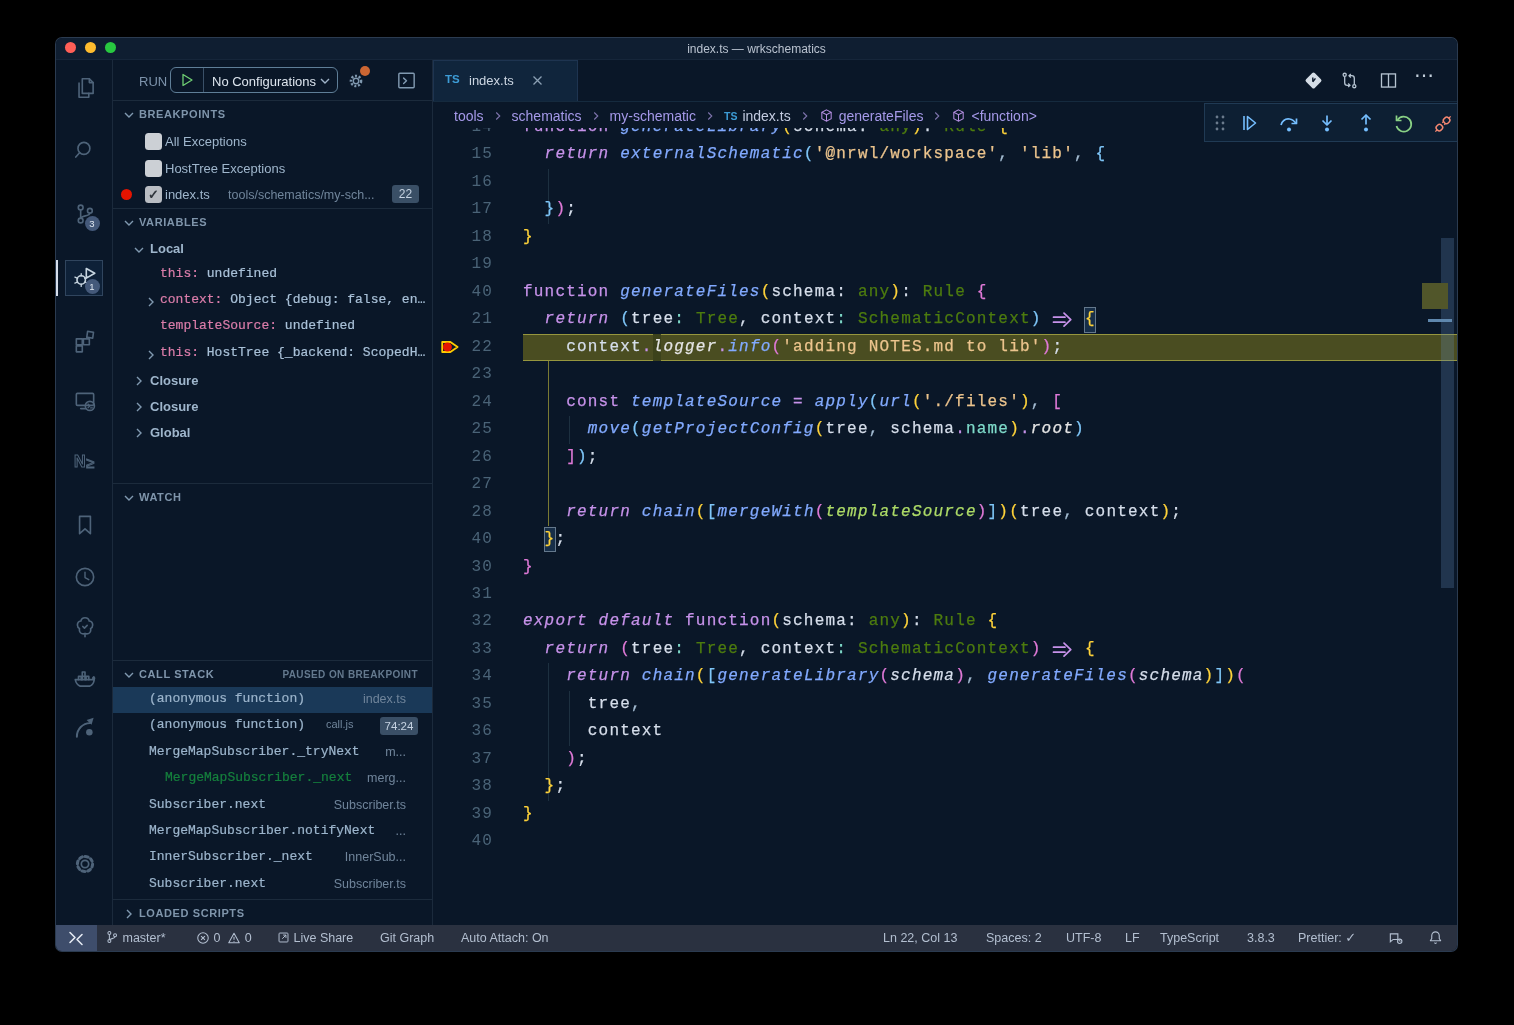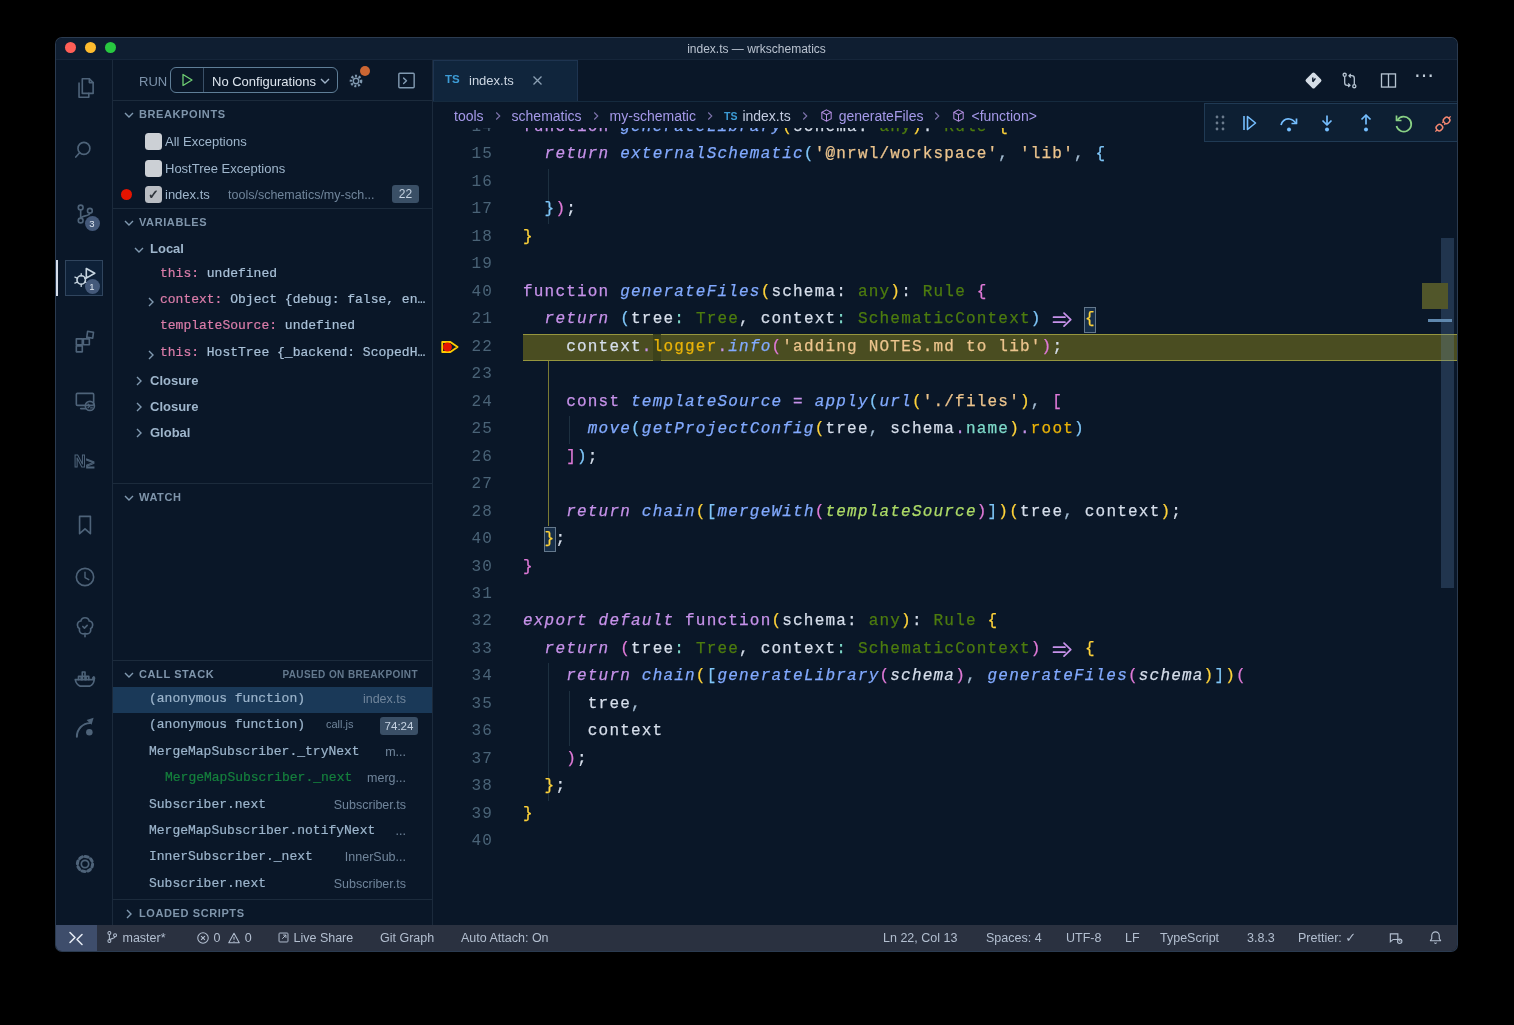--- a/index.html
+++ b/index.html
@@ -20,21 +20,21 @@
 #sbar .pk{color:#db7daa}
 #sbar .dim{color:#70859b}
 .chev{position:absolute;width:16px;height:16px}
 #editor{left:376px;top:22px;width:1025px;height:865px;background:#0a1728;border-left:1px solid #1b2a3c}
 .cl{position:absolute;white-space:pre;-webkit-text-stroke:.25px;font-family:"Liberation Mono",monospace;
   font-size:16px;letter-spacing:1.2px;line-height:27.48px;height:27.48px;color:#d6deeb}
 .ln{position:absolute;font-family:"Liberation Mono",monospace;font-size:16px;
   letter-spacing:1.2px;line-height:27.48px;height:27.48px;color:#4a6377;text-align:right;width:60px}
 .k{color:#c792ea}.ki{color:#c792ea;font-style:italic}.f{color:#82aaff;font-style:italic}
 .s{color:#ecc48d}.g{color:#4d7c0f}.gi{color:#addb67;font-style:italic}
-.t{color:#7fdbca}.ti{color:#eab308;}.w{color:#d6deeb}
+.t{color:#7fdbca}.ti{color:#e5e5e5;font-style:italic}.w{color:#d6deeb}
 .wi{color:#d6deeb;font-style:italic}.p{color:#a5bdd3}
 .Y{color:#ffd33a}.P{color:#e07ad8}.B{color:#7fc6f8}
 #status{left:0;top:887px;width:100%;height:26px;background:#2a3140;color:#b3bfd0;font-size:12.5px}
 #status .it{position:absolute;top:0;height:26px;line-height:26px;white-space:nowrap}
 </style></head>
 <body>
 <div id="win">
     <div class="abs" id="title"></div>
     <div class="abs" id="titletext">index.ts — wrkschematics</div>
     <div class="abs tl" style="left:8.5px;background:#ff5f57"></div>
@@ -394,21 +394,21 @@
           <path d="M8 2.5l6 11H2z" stroke-linejoin="round"></path>
           <path d="M8 6.5v3.5M8 11.5v.7"></path>
         </svg> 0</div>
       <div class="it" style="left:221px"><svg width="13" height="13" viewBox="0 0 16 16" fill="none" stroke="#b3bfd0" stroke-width="1.2" style="vertical-align:-2px">
           <rect x="2.5" y="2.5" width="11" height="11" rx="1"></rect>
           <path d="M6.5 9.5L11 5M7.5 5H11v3.5"></path>
         </svg> Live Share</div>
       <div class="it" style="left:324px">Git Graph</div>
       <div class="it" style="left:405px">Auto Attach: On</div>
       <div class="it" style="left:827px">Ln 22, Col 13</div>
-      <div class="it" style="left:930px">Spaces: 4</div>
+      <div class="it" style="left:930px">Spaces: 2</div>
       <div class="it" style="left:1010px">UTF-8</div>
       <div class="it" style="left:1069px">LF</div>
       <div class="it" style="left:1104px">TypeScript</div>
       <div class="it" style="left:1191px">3.8.3</div>
       <div class="it" style="left:1242px">Prettier: <span style="font-size:13px">✓</span></div>
       <svg class="abs" style="left:1332px;top:6px" width="15" height="15" viewBox="0 0 16 16" fill="none" stroke="#b3bfd0" stroke-width="1.2">
         <path d="M2.5 3h8v6h-5l-3 2.5z"></path>
         <circle cx="12.5" cy="11" r="2.3"></circle>
         <path d="M12.5 9.5v1.5l1 .7" stroke-width="1"></path>
       </svg>

